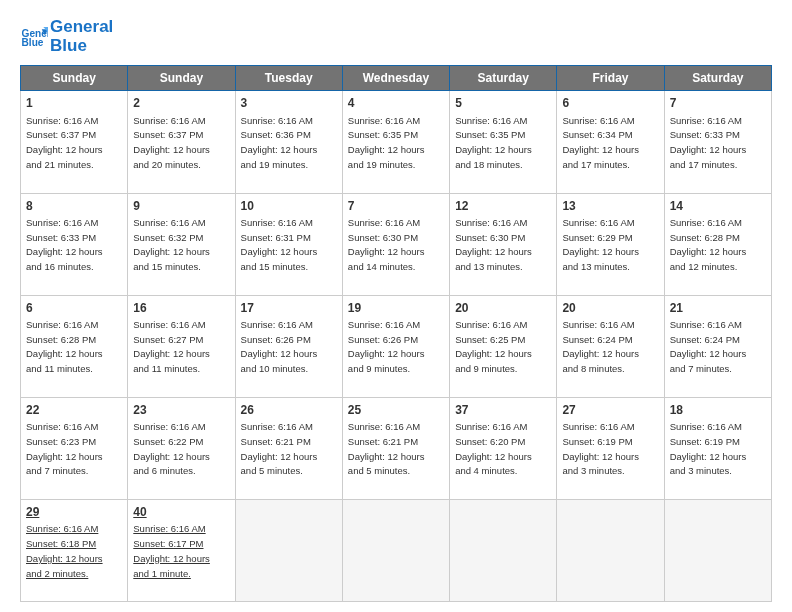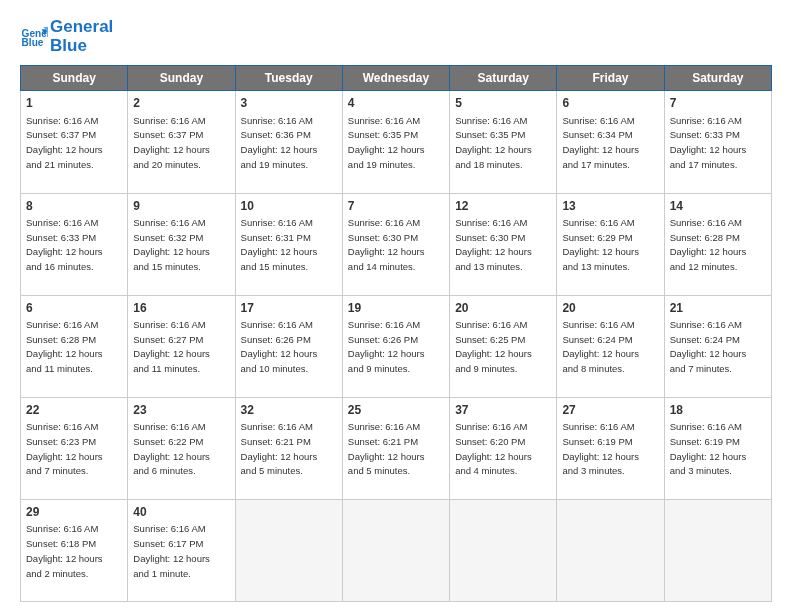--- a/index.html
+++ b/index.html
@@ -80,20 +80,21 @@
     .day-info {
       font-size: 9.5px;
       color: #333;
       line-height: 1.35;
     }
     .calendar tr td {
       height: 82px;
     }
     .calendar tr:last-child td {
       height: 70px;
+      text-decoration: underline;
     }
   </style>
 </head>
 <body>
 
 <div class="page">
   <div class="header">
     <div class="logo">
       <svg class="logo-icon" viewBox="0 0 36 36">
         <text x="2" y="18" font-size="13" font-weight="bold" fill="#1a73c6">General</text>
@@ -215,21 +216,21 @@
         </tr>
         <tr>
           <td><span class="day-num">22</span><span class="day-info" style="white-space: pre-line;">Sunrise: 6:16 AM
 Sunset: 6:23 PM
 Daylight: 12 hours
 and 7 minutes.</span></td>
           <td><span class="day-num">23</span><span class="day-info" style="white-space: pre-line;">Sunrise: 6:16 AM
 Sunset: 6:22 PM
 Daylight: 12 hours
 and 6 minutes.</span></td>
-          <td><span class="day-num">32</span><span class="day-info" style="white-space: pre-line;">Sunrise: 6:16 AM
+          <td><span class="day-num">26</span><span class="day-info" style="white-space: pre-line;">Sunrise: 6:16 AM
 Sunset: 6:21 PM
 Daylight: 12 hours
 and 5 minutes.</span></td>
           <td><span class="day-num">25</span><span class="day-info" style="white-space: pre-line;">Sunrise: 6:16 AM
 Sunset: 6:21 PM
 Daylight: 12 hours
 and 5 minutes.</span></td>
           <td><span class="day-num">37</span><span class="day-info" style="white-space: pre-line;">Sunrise: 6:16 AM
 Sunset: 6:20 PM
 Daylight: 12 hours

